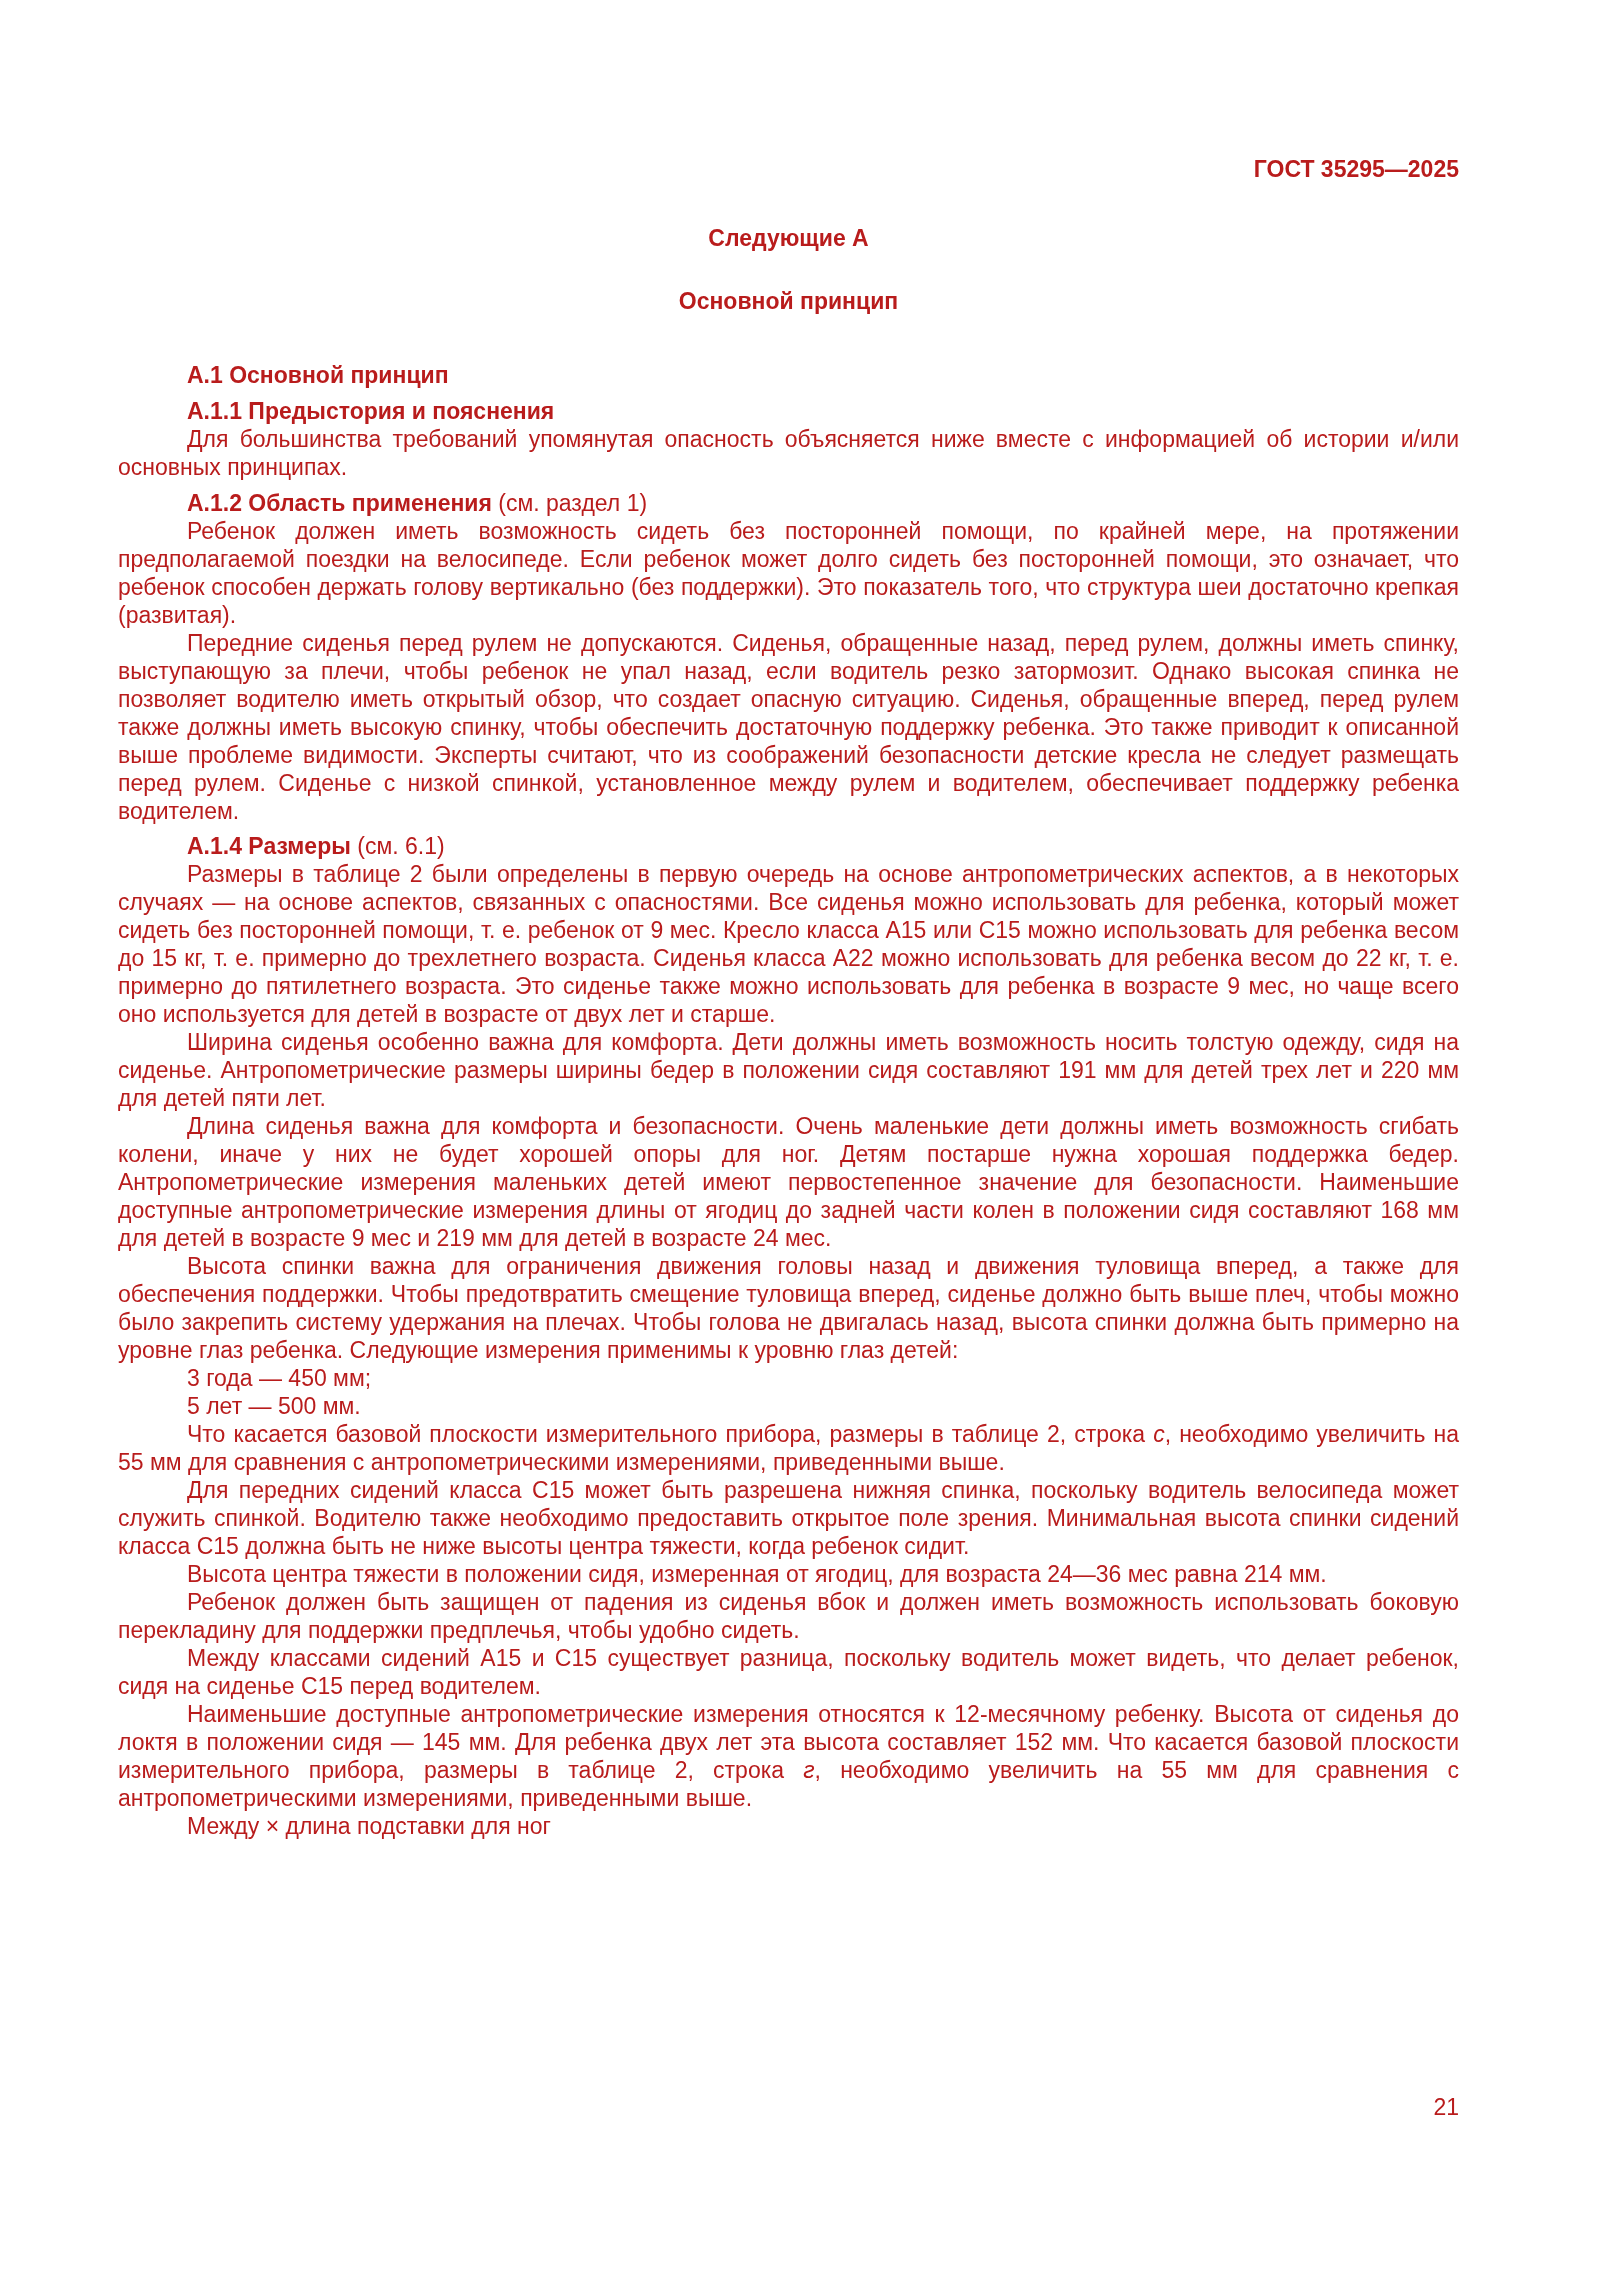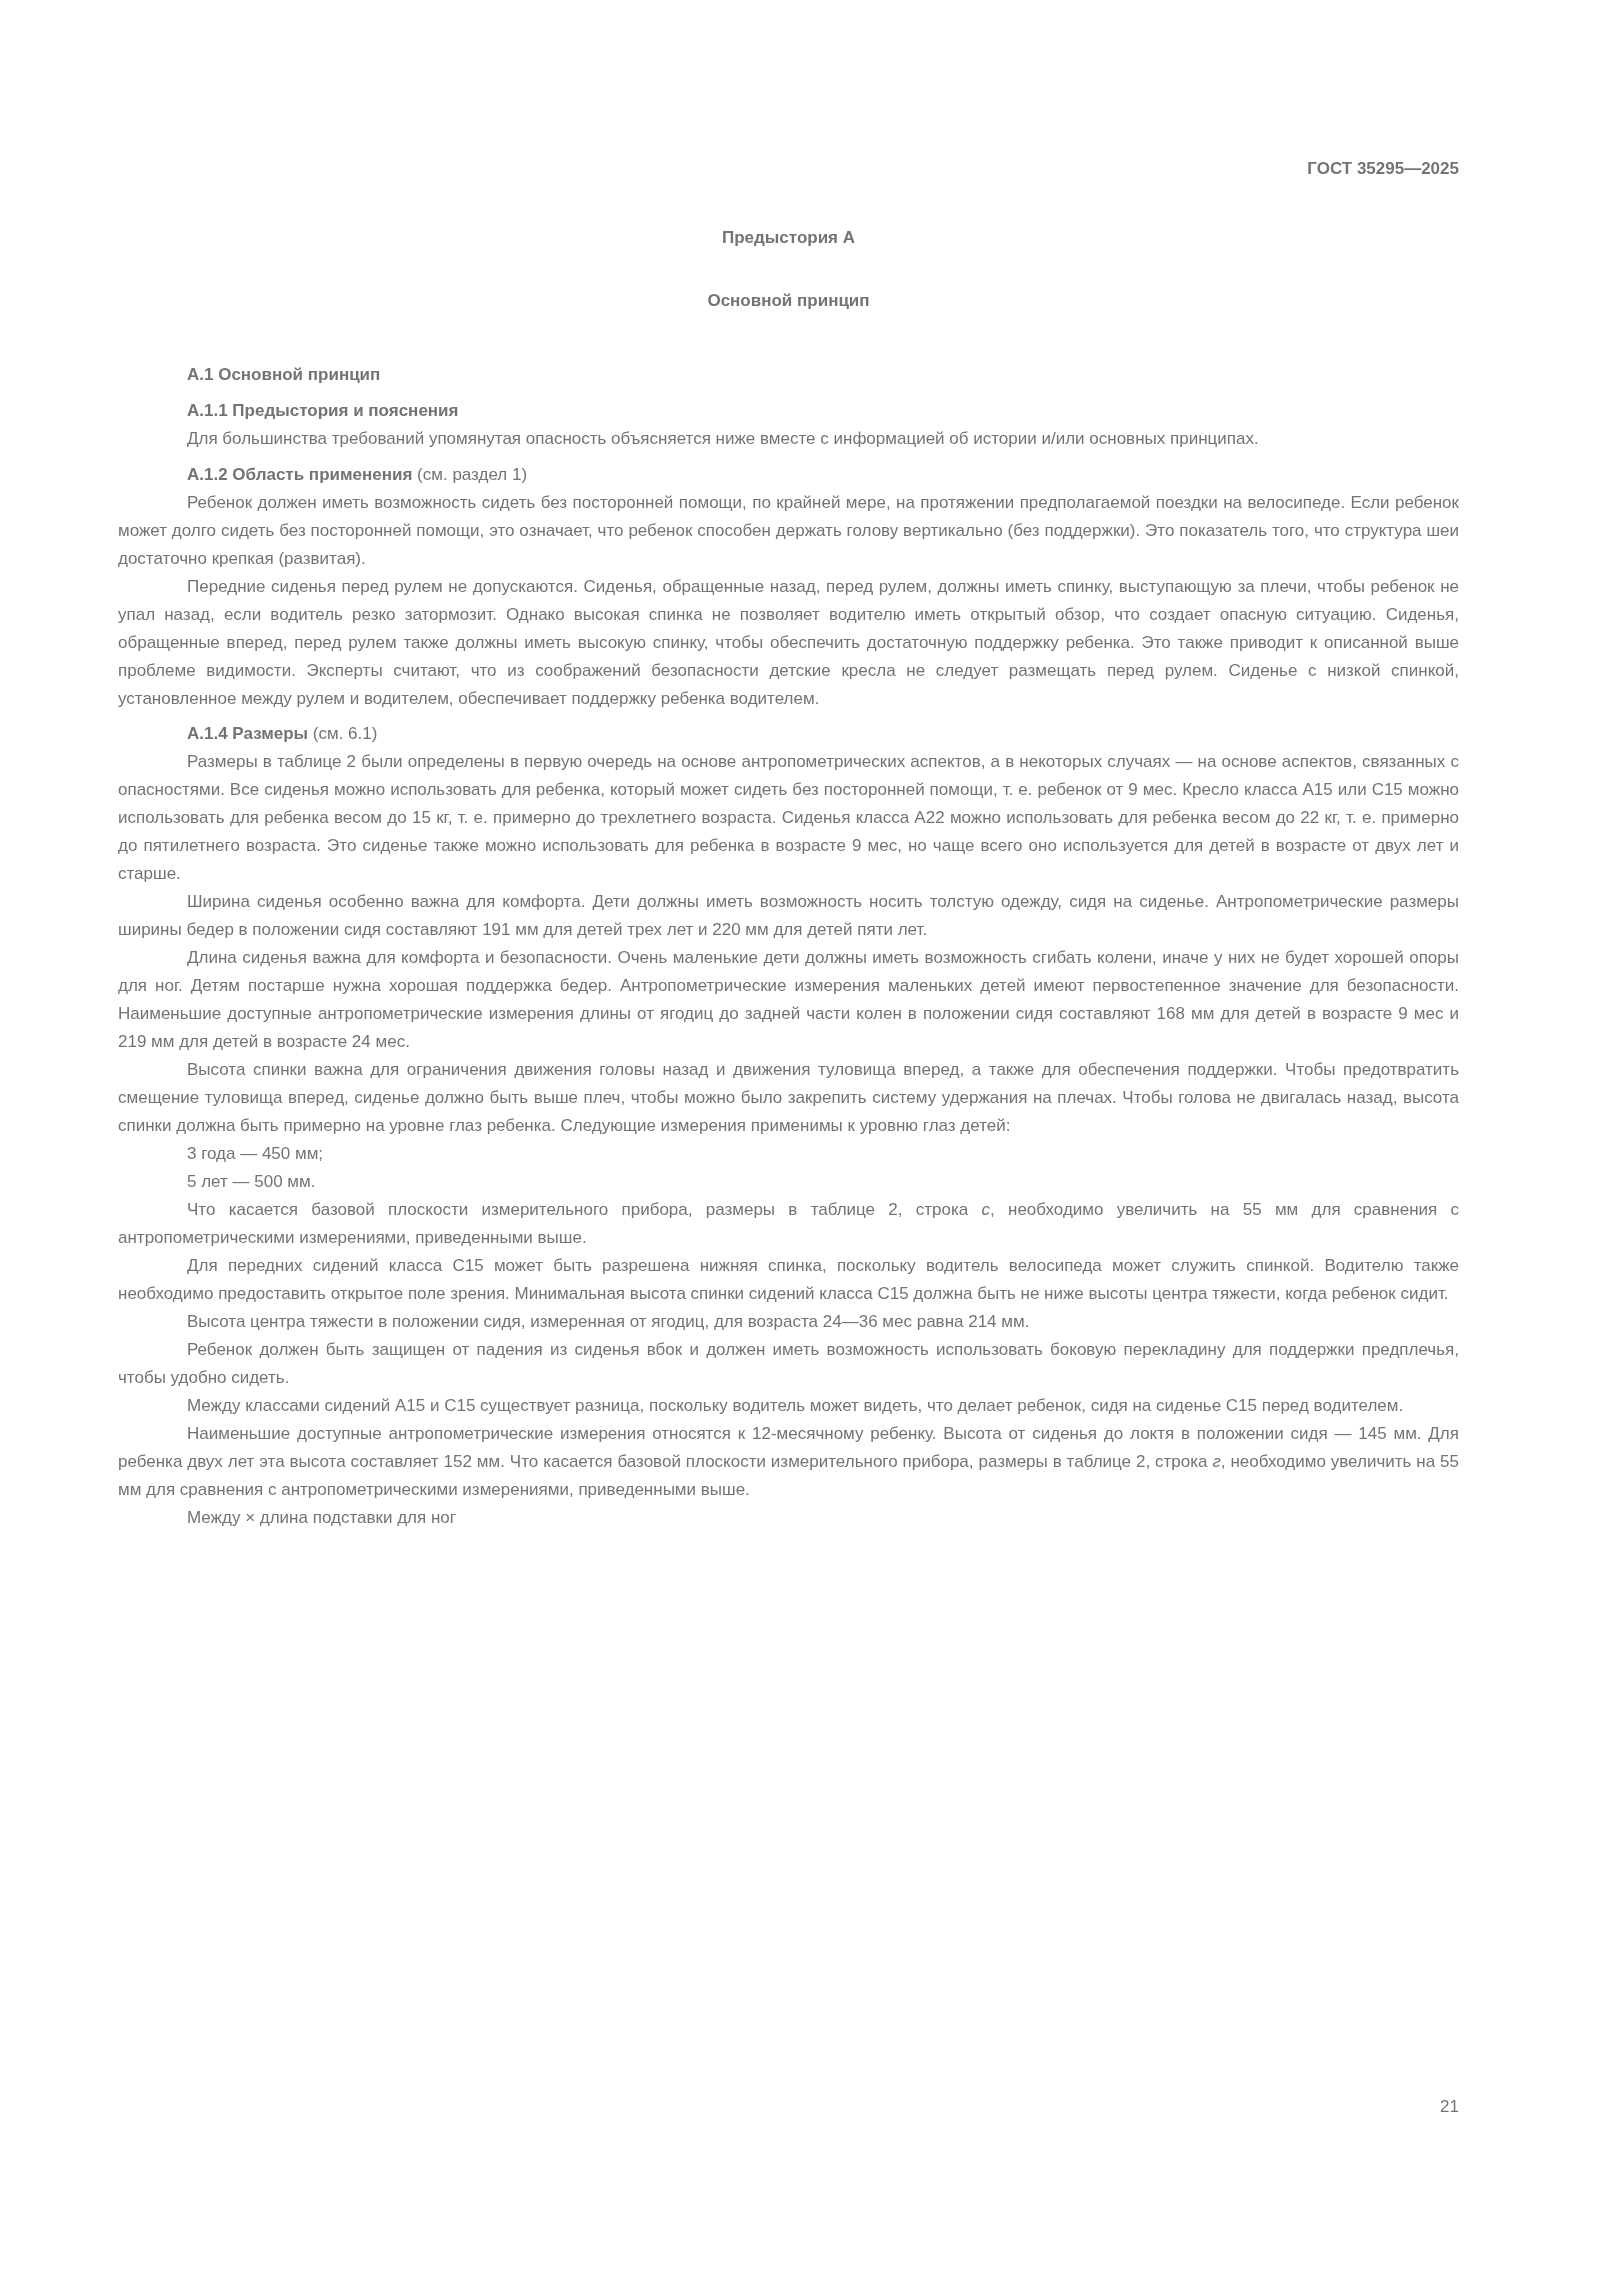--- a/index.html
+++ b/index.html
@@ -5,23 +5,23 @@
   html, body {
     margin: 0;
     padding: 0;
     background: #ffffff;
   }
   .page {
     position: relative;
     width: 1621px;
     height: 2293px;
     background: #ffffff;
-    color: #737373;
+    color: #b91c1c;
     font-family: "Liberation Sans", sans-serif;
-    font-size: 17px;
+    font-size: 23px;
     line-height: 28px;
     box-sizing: border-box;
     padding: 155px 162px 0 118px;
     overflow: hidden;
   }
   .doc-code {
     text-align: right;
     font-weight: bold;
   }
   .appendix-head {
@@ -62,21 +62,21 @@
     font-weight: normal;
     margin-left: 36px;
   }
 </style>
 </head>
 <body>
 
 <div class="page">
   <div class="doc-code">ГОСТ 35295—2025</div>
   <div class="appendix-head">
-    <div>Предыстория А</div>
+    <div>Следующие А</div>
   </div>
   <div class="doc-title">Основной принцип</div>
   <div class="doc-body" id="doc-body">
       <p class="p section-heading"><span class="b">А.1 Основной принцип</span></p>
       <p class="p subheading"><span class="b">А.1.1 Предыстория и пояснения</span></p>
       <p class="p para"><span>Для большинства требований упомянутая опасность объясняется ниже вместе с информацией об истории и/или основных принципах.</span></p>
       <p class="p subheading"><span class="b">А.1.2 Область применения</span><span> (см. раздел 1)</span></p>
       <p class="p para"><span>Ребенок должен иметь возможность сидеть без посторонней помощи, по крайней мере, на протяжении предполагаемой поездки на велосипеде. Если ребенок может долго сидеть без посторонней помощи, это означает, что ребенок способен держать голову вертикально (без поддержки). Это показатель того, что структура шеи достаточно крепкая (развитая).</span></p>
       <p class="p para"><span>Передние сиденья перед рулем не допускаются. Сиденья, обращенные назад, перед рулем, должны иметь спинку, выступающую за плечи, чтобы ребенок не упал назад, если водитель резко затормозит. Однако высокая спинка не позволяет водителю иметь открытый обзор, что создает опасную ситуацию. Сиденья, обращенные вперед, перед рулем также должны иметь высокую спинку, чтобы обеспечить достаточную поддержку ребенка. Это также приводит к описанной выше проблеме видимости. Эксперты считают, что из соображений безопасности детские кресла не следует размещать перед рулем. Сиденье с низкой спинкой, установленное между рулем и водителем, обеспечивает поддержку ребенка водителем.</span></p>
       <p class="p subheading"><span class="b">А.1.4 Размеры</span><span> (см. 6.1)</span></p>

